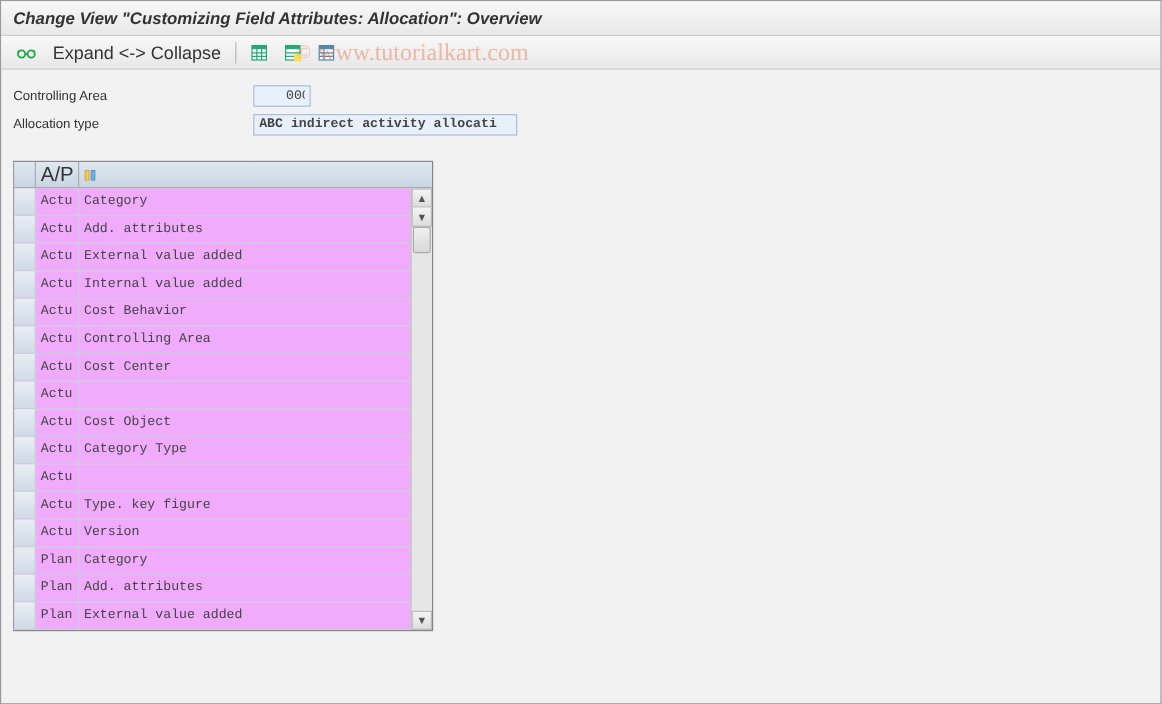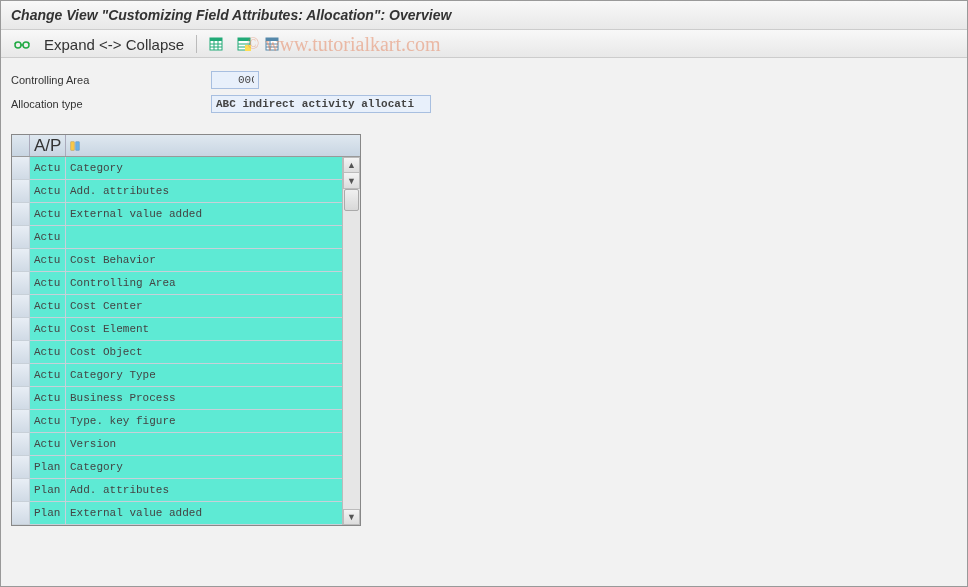--- a/index.html
+++ b/index.html
@@ -117,21 +117,21 @@
       max-height: 380px;
       position: relative;
     }
     .rows-viewport {
       width: 332px;
     }
     .tr {
       display: flex;
       height: 23px;
       border-bottom: 1px solid #c8d0d8;
-      background: #5eead4;
+      background: #f0abfc;
     }
     .td {
       border-right: 1px solid #c8d0d8;
       padding: 3px 4px;
       font-size: 11px;
       font-family: 'Courier New', monospace;
       color: #444;
       display: flex;
       align-items: center;
       overflow: hidden;
@@ -289,55 +289,54 @@
             <div class="td td-name">Add. attributes</div>
           </div>
           <div class="tr">
             <div class="td td-sel"></div>
             <div class="td td-ap">Actu</div>
             <div class="td td-name">External value added</div>
           </div>
           <div class="tr">
             <div class="td td-sel"></div>
             <div class="td td-ap">Actu</div>
+            <div class="td td-name">Internal value added</div>
           </div>
           <div class="tr">
             <div class="td td-sel"></div>
             <div class="td td-ap">Actu</div>
             <div class="td td-name">Cost Behavior</div>
           </div>
           <div class="tr">
             <div class="td td-sel"></div>
             <div class="td td-ap">Actu</div>
             <div class="td td-name">Controlling Area</div>
           </div>
           <div class="tr">
             <div class="td td-sel"></div>
             <div class="td td-ap">Actu</div>
             <div class="td td-name">Cost Center</div>
           </div>
           <div class="tr">
             <div class="td td-sel"></div>
             <div class="td td-ap">Actu</div>
-            <div class="td td-name">Cost Element</div>
           </div>
           <div class="tr">
             <div class="td td-sel"></div>
             <div class="td td-ap">Actu</div>
             <div class="td td-name">Cost Object</div>
           </div>
           <div class="tr">
             <div class="td td-sel"></div>
             <div class="td td-ap">Actu</div>
             <div class="td td-name">Category Type</div>
           </div>
           <div class="tr">
             <div class="td td-sel"></div>
             <div class="td td-ap">Actu</div>
-            <div class="td td-name">Business Process</div>
           </div>
           <div class="tr">
             <div class="td td-sel"></div>
             <div class="td td-ap">Actu</div>
             <div class="td td-name">Type. key figure</div>
           </div>
           <div class="tr">
             <div class="td td-sel"></div>
             <div class="td td-ap">Actu</div>
             <div class="td td-name">Version</div>

